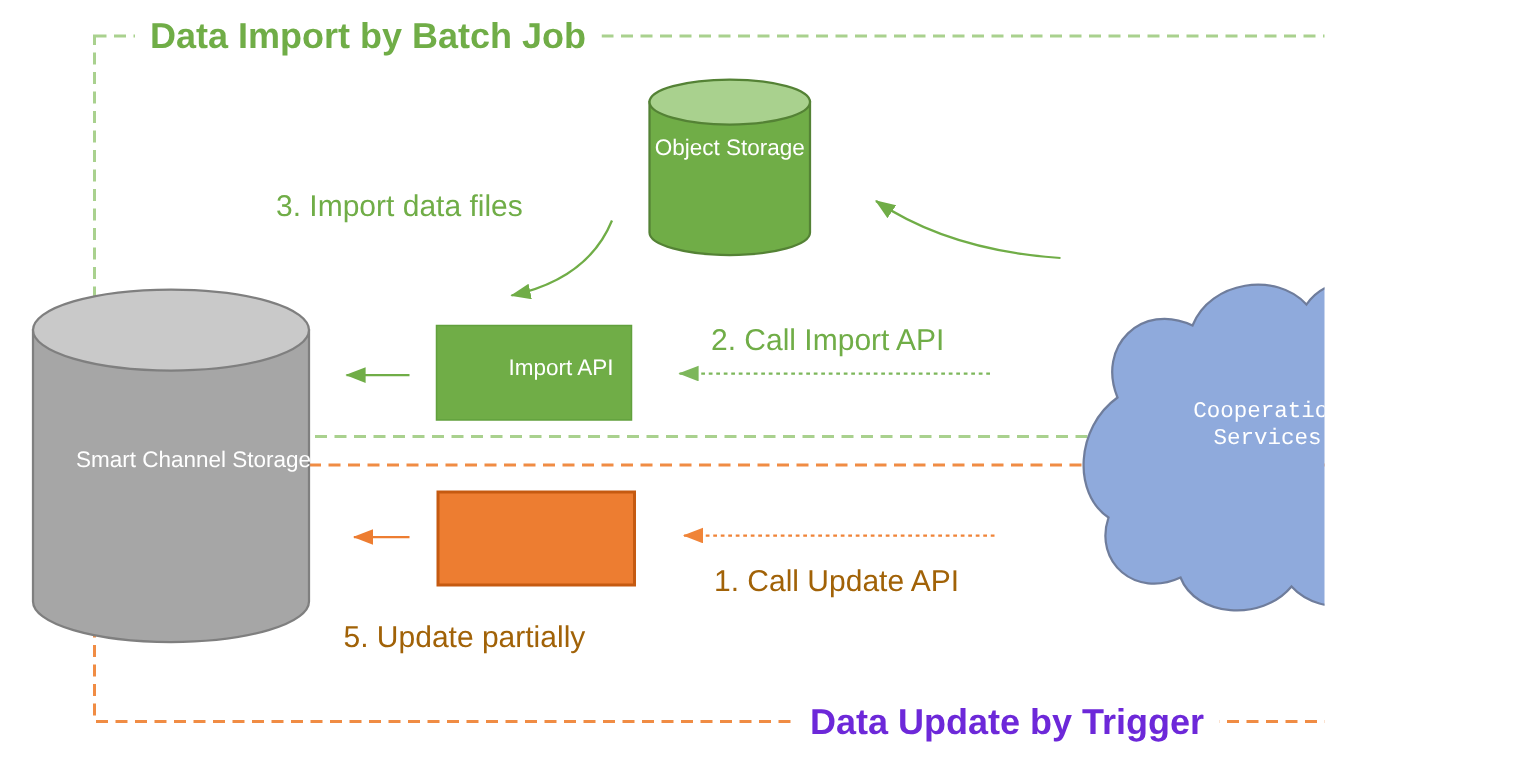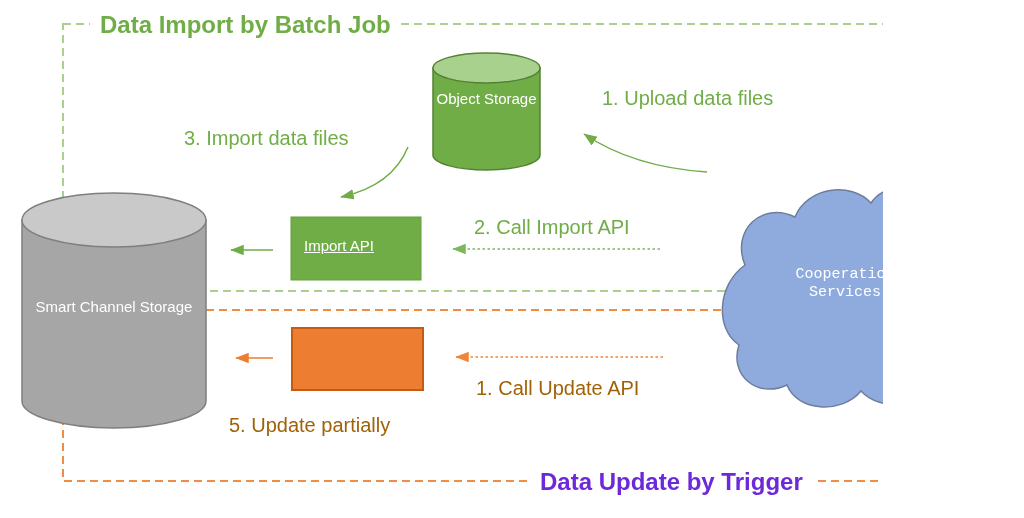--- a/index.html
+++ b/index.html
@@ -75,23 +75,22 @@
     <path d="M273,250 H231" fill="none" stroke="#70AD47" stroke-width="1.5" marker-end="url(#mgreen)"></path>
     <path d="M660,249 H453" fill="none" stroke="#7DB75B" stroke-width="1.5" stroke-dasharray="2.5 2.5" marker-end="url(#mgreenl)"></path>
     <path d="M273,358 H236" fill="none" stroke="#ED7D31" stroke-width="1.5" marker-end="url(#morange)"></path>
     <path d="M663,357 H456" fill="none" stroke="#F08438" stroke-width="1.5" stroke-dasharray="2.5 2.5" marker-end="url(#morangel)"></path>
   </svg>
 
   <div class="txt section-title green" style="left:90px;top:10px;">Data Import by Batch Job</div>
   <div class="txt section-title orange" style="left:530px;top:467px;">Data Update by Trigger</div>
 
   <div class="txt node-label" style="left:436px;top:90px;width:101px;">Object Storage</div>
-  <div class="txt node-label" style="left:34px;top:298px;width:160px;">Smart Channel Storage</div>
-  <div class="txt node-label" style="left:274px;top:237px;width:130px;text-decoration:underline;">Import API</div>
+  <div class="txt node-label" style="left:49px;top:298px;width:160px;">Smart Channel Storage</div>
+  <div class="txt node-label" style="left:309px;top:237px;width:130px;">Import API</div>
   <div class="txt node-label" style="left:765px;top:266px;width:160px;font-family:Liberation Mono, monospace;">Cooperation Services</div>
 
-  <div class="txt flow-label green" style="left:602px;top:86px;">1. Upload data files</div>
   <div class="txt flow-label green" style="left:184px;top:126px;">3. Import data files</div>
   <div class="txt flow-label green" style="left:474px;top:215px;">2. Call Import API</div>
   <div class="txt flow-label orange" style="left:476px;top:376px;">1. Call Update API</div>
   <div class="txt flow-label orange" style="left:229px;top:413px;">5. Update partially</div>
 
 </div>
 
 </body></html>

